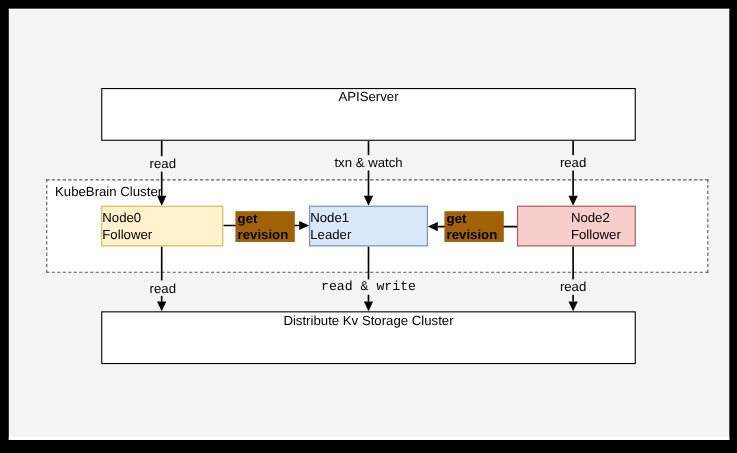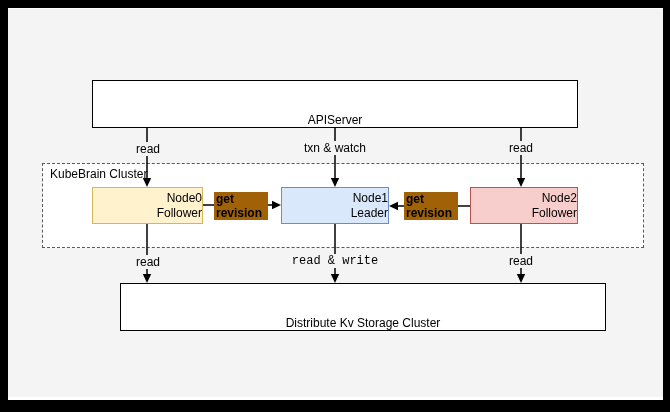--- a/index.html
+++ b/index.html
@@ -22,27 +22,27 @@
     border-top: 1px solid #fdfdfd;
     border-bottom: 3px solid #fff;
     box-sizing: border-box;
   }
   .box {
     position: absolute;
     box-sizing: border-box;
     border: 1.5px solid #000;
     background: #fff;
     display: flex;
-    align-items: flex-end;
+    align-items: flex-start;
     justify-content: center;
     font-size: 12px;
     color: #000;
   }
   .apiserver { left: 92px; top: 80px; width: 486px; height: 48px; }
-  .storage   { left: 92px; top: 283px; width: 486px; height: 48px; margin-left: 28px; }
+  .storage   { left: 92px; top: 283px; width: 486px; height: 48px; }
   .cluster {
     position: absolute;
     left: 42px; top: 163px; width: 602px; height: 85px;
     box-sizing: border-box;
     border: 1.5px dashed #595959;
     background: #fff;
   }
   .cluster-label {
     position: absolute;
     left: 50px; top: 167px;

